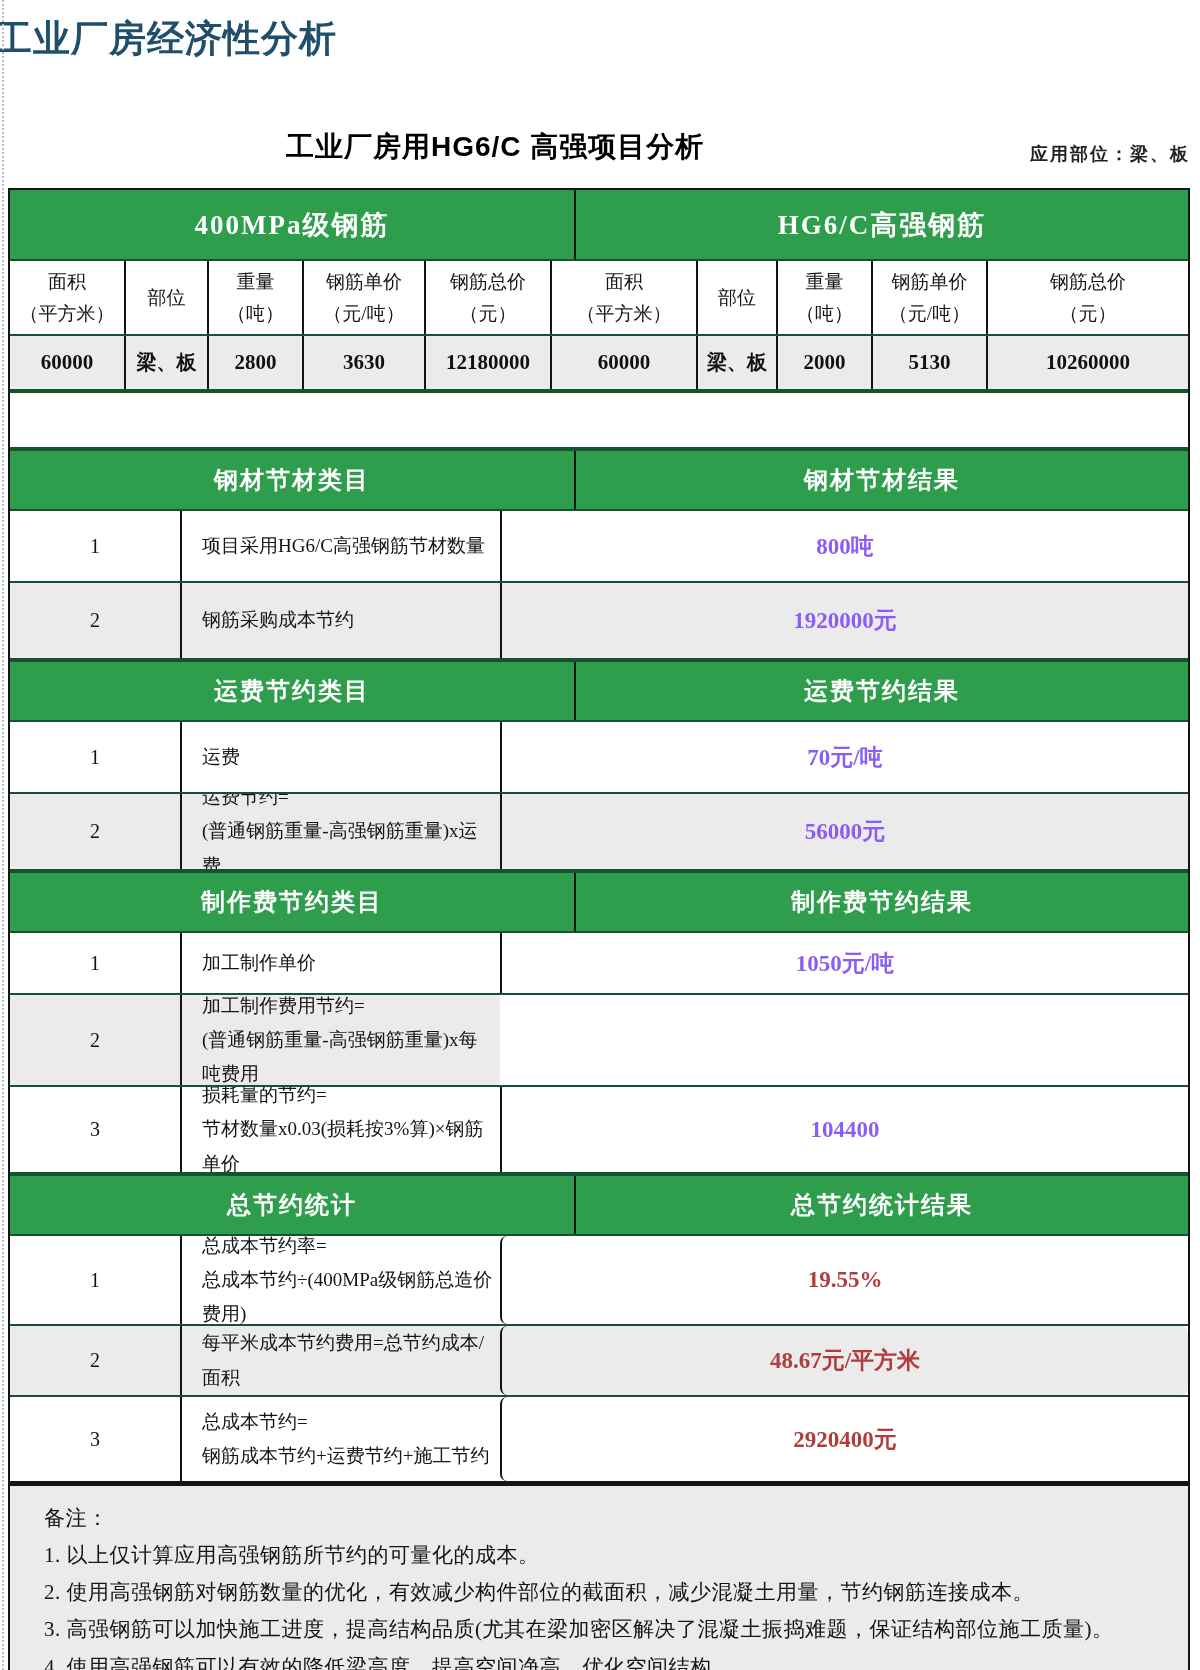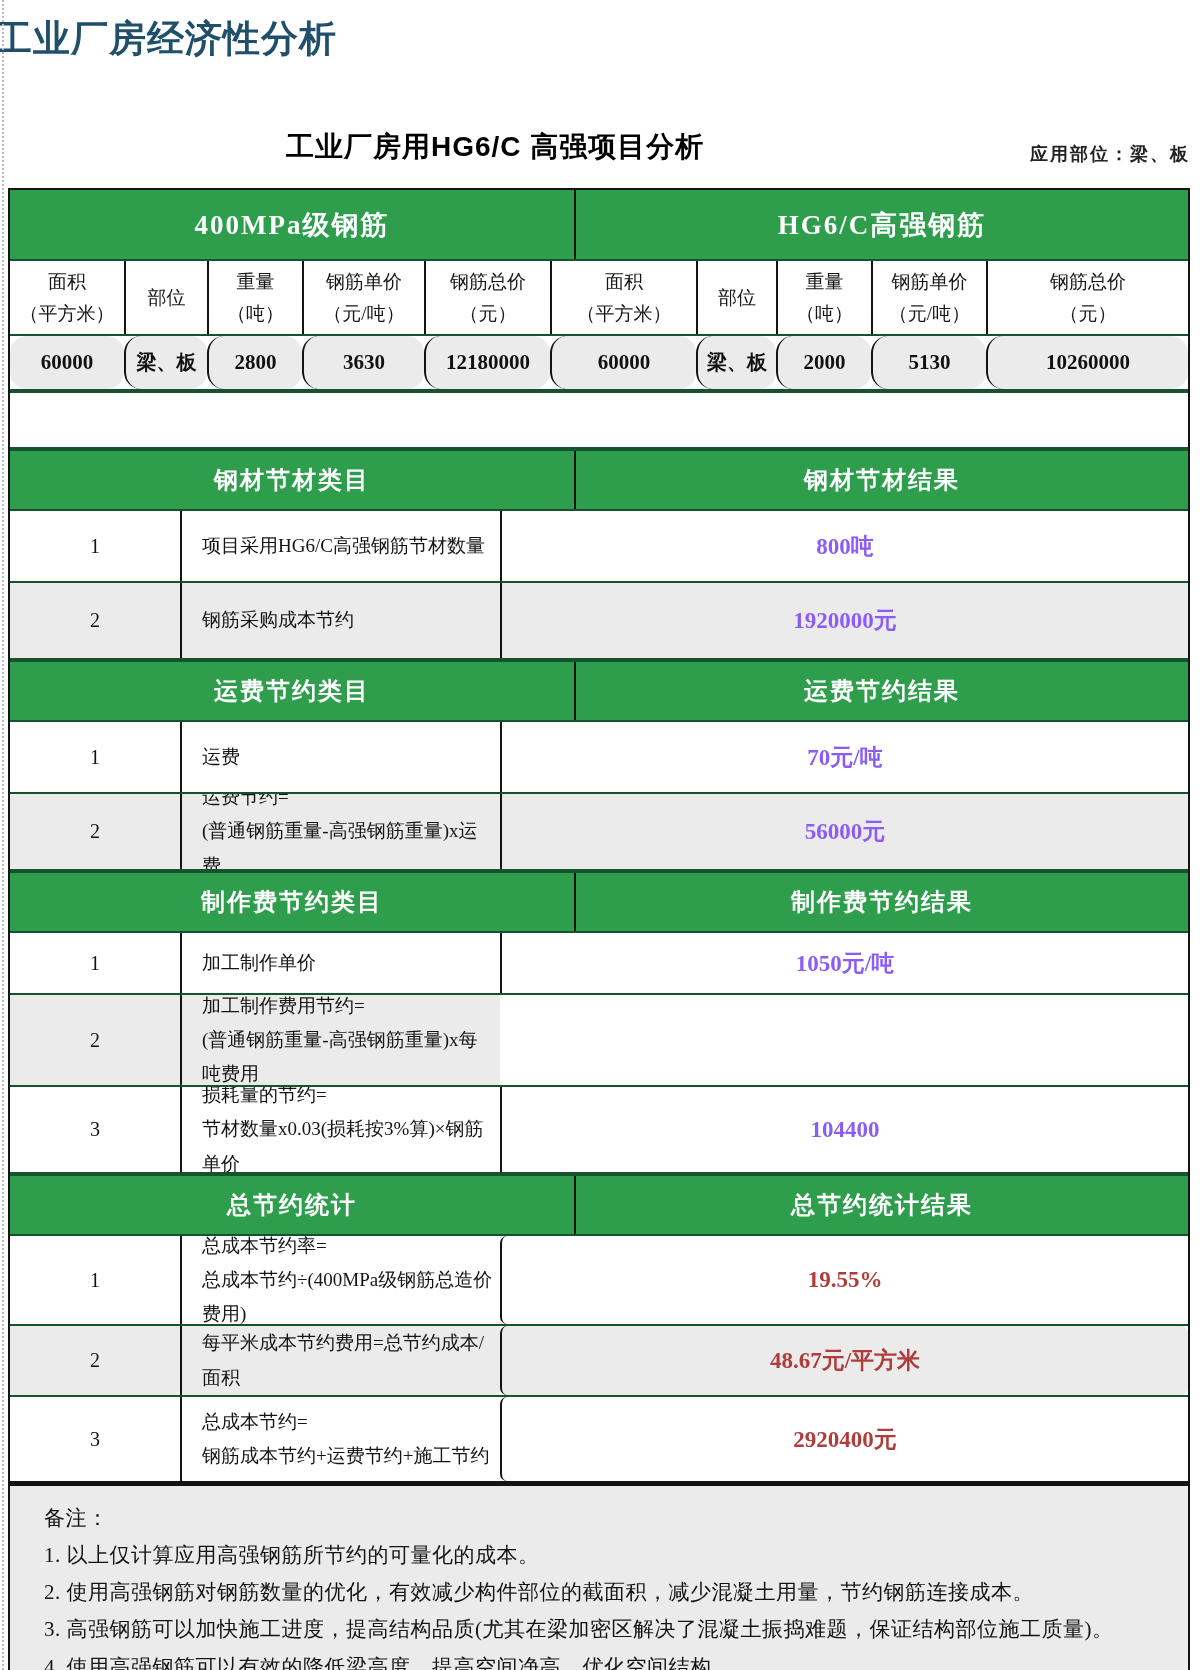--- a/index.html
+++ b/index.html
@@ -44,21 +44,21 @@
     border-left:2px solid #141414;
     display:flex; flex-direction:column; justify-content:center; align-items:center;
     text-align:center; overflow:hidden;
   }
   .cell.nb { border-left:none; }
   .green { background:#2e9e4d; color:#fff; }
   .shade { background:#ebebeb; }
   
   .h-group { height:69px; font-size:27px; font-weight:bold; letter-spacing:2px; }
   .h-cols  { height:73px; }
-  .h-data  { height:53px;border-radius:17px; }
+  .h-data  { height:53px; }
   .h-gap   { height:54px; }
   .w0{width:114px}.w1{width:83px}.w2{width:95px}.w3{width:122px}.w4{width:126px}
   .w5{width:146px}.w6{width:80px}.w7{width:95px}.w8{width:115px}.w9{flex:1}
   .wgL{width:564px}.wgR{flex:1}
   .colhead { font-size:19px; line-height:1.65; color:#141414; }
   .dataval { font-size:21px; font-weight:bold; }
   .dataval.loc {
     font-family:"Liberation Sans","DejaVu Sans",sans-serif; font-size:20px;
   }
   

